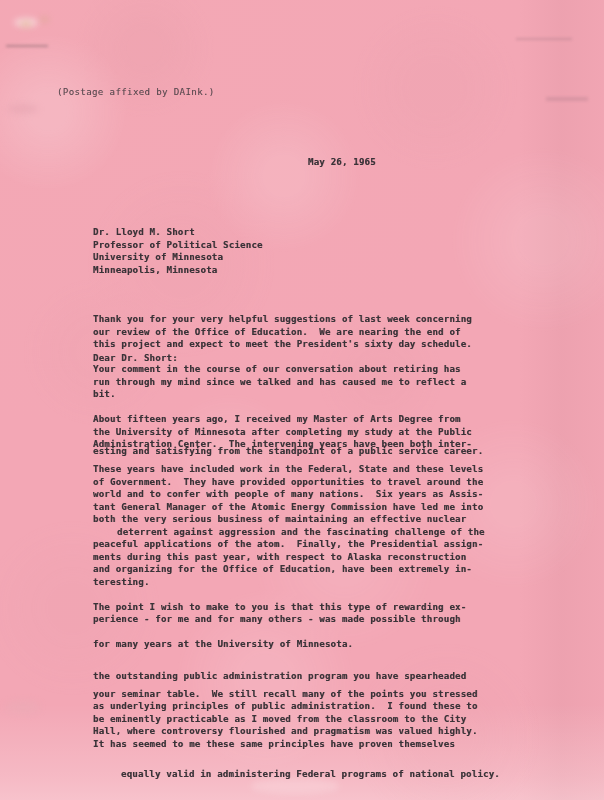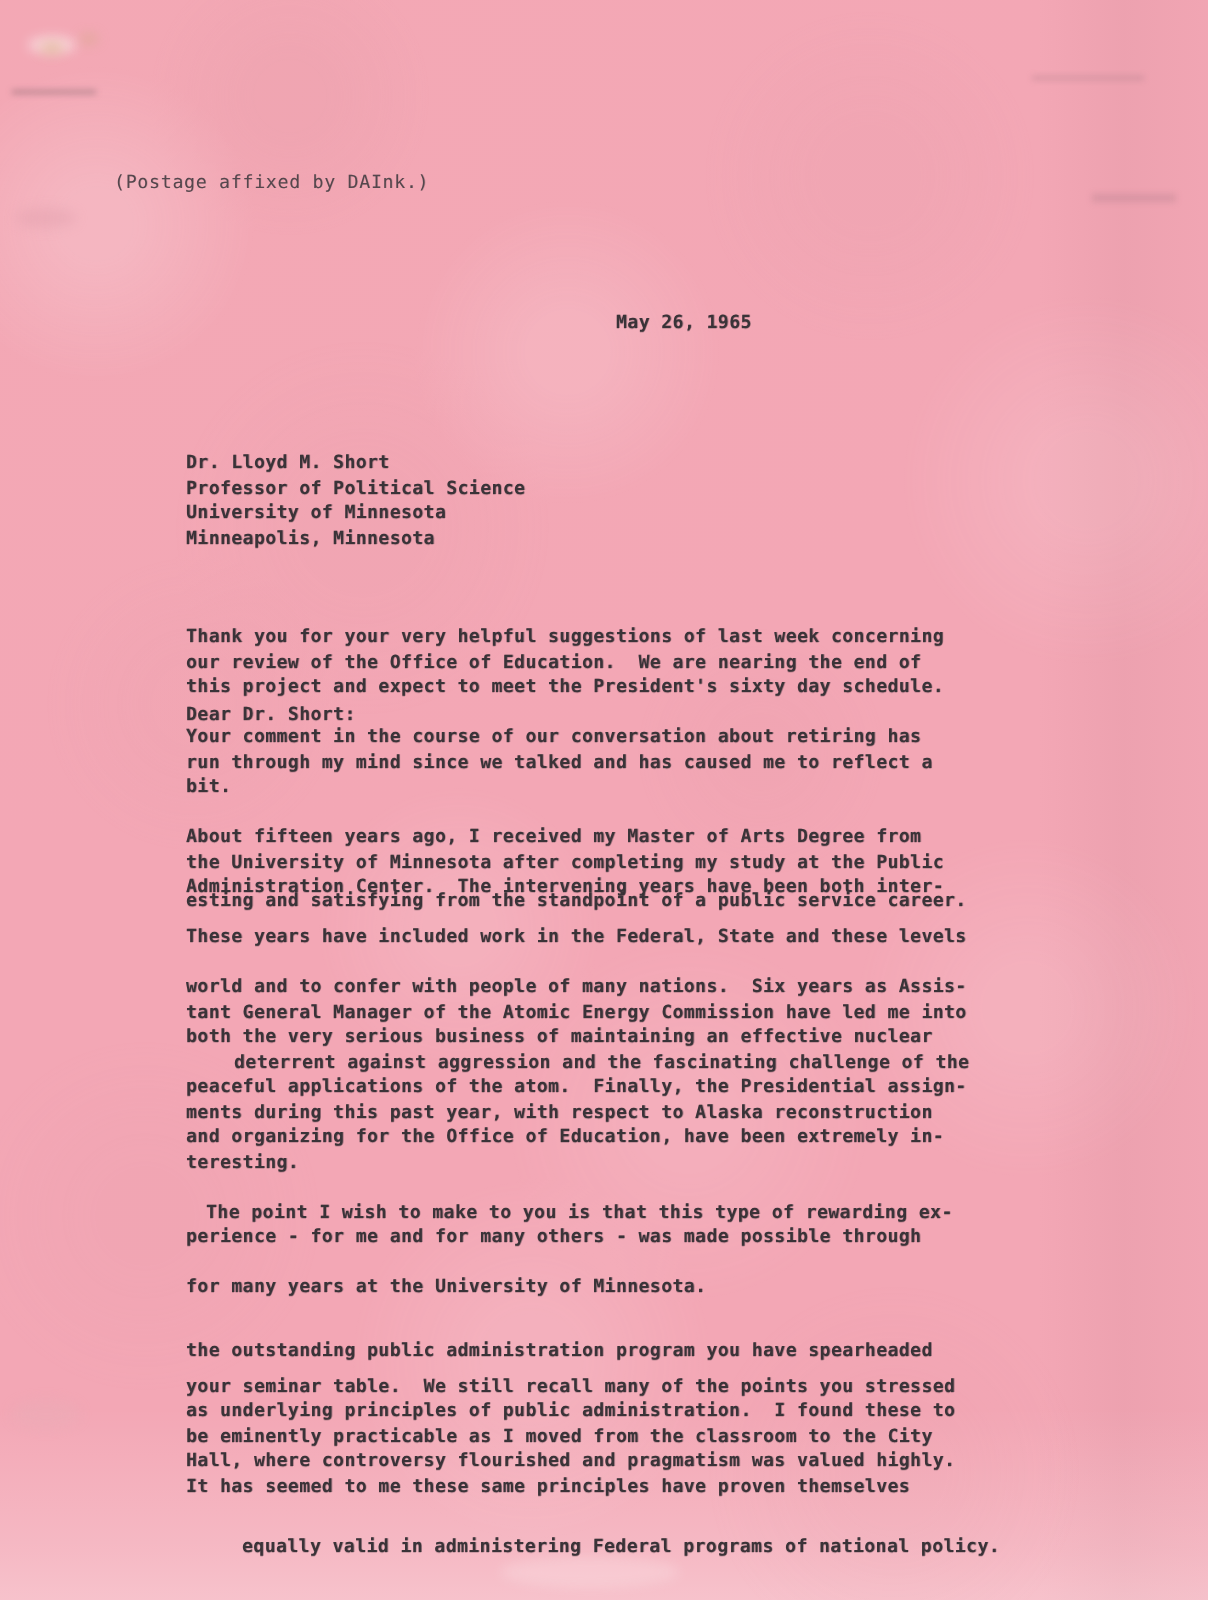--- a/index.html
+++ b/index.html
@@ -152,30 +152,31 @@
 
     <div class="tline body" style="top:363px;">Your comment in the course of our conversation about retiring has</div>
     <div class="tline body" style="top:375.5px;">run through my mind since we talked and has caused me to reflect a</div>
     <div class="tline body" style="top:388px;">bit.</div>
 
     <div class="tline body" style="top:413px;">About fifteen years ago, I received my Master of Arts Degree from</div>
     <div class="tline body" style="top:425.5px;">the University of Minnesota after completing my study at the Public</div>
     <div class="tline body" style="top:438px;">Administration Center.  The intervening years have been both inter-</div>
     <div class="tline body" style="top:445px;text-align:right;">esting and satisfying from the standpoint of a public service career.</div>
     <div class="tline body" style="top:463px;">These years have included work in the Federal, State and these levels</div>
+    <div class="tline body" style="top:475.5px;">of Government.  They have provided opportunities to travel around the</div>
     <div class="tline body" style="top:488px;">world and to confer with people of many nations.  Six years as Assis-</div>
     <div class="tline body" style="top:500.5px;">tant General Manager of the Atomic Energy Commission have led me into</div>
     <div class="tline body" style="top:513px;">both the very serious business of maintaining an effective nuclear</div>
     <div class="tline body" style="top:525.5px;margin-left:24px;">deterrent against aggression and the fascinating challenge of the</div>
     <div class="tline body" style="top:538px;">peaceful applications of the atom.  Finally, the Presidential assign-</div>
     <div class="tline body" style="top:550.5px;">ments during this past year, with respect to Alaska reconstruction</div>
     <div class="tline body" style="top:563px;">and organizing for the Office of Education, have been extremely in-</div>
     <div class="tline body" style="top:575.5px;">teresting.</div>
 
-    <div class="tline body" style="top:600.5px;margin-left:10px;">The point I wish to make to you is that this type of rewarding ex-</div>
+    <div class="tline body" style="top:600.5px;">The point I wish to make to you is that this type of rewarding ex-</div>
     <div class="tline body" style="top:613px;">perience - for me and for many others - was made possible through</div>
     <div class="tline body" style="top:625.5px;margin-top:44px;">the outstanding public administration program you have spearheaded</div>
     <div class="tline body" style="top:638px;">for many years at the University of Minnesota.</div>
 
     <div class="tline body" style="top:687.5px;">your seminar table.  We still recall many of the points you stressed</div>
     <div class="tline body" style="top:700px;">as underlying principles of public administration.  I found these to</div>
     <div class="tline body" style="top:712.5px;">be eminently practicable as I moved from the classroom to the City</div>
     <div class="tline body" style="top:725px;">Hall, where controversy flourished and pragmatism was valued highly.</div>
     <div class="tline body" style="top:737.5px;">It has seemed to me these same principles have proven themselves</div>
 

